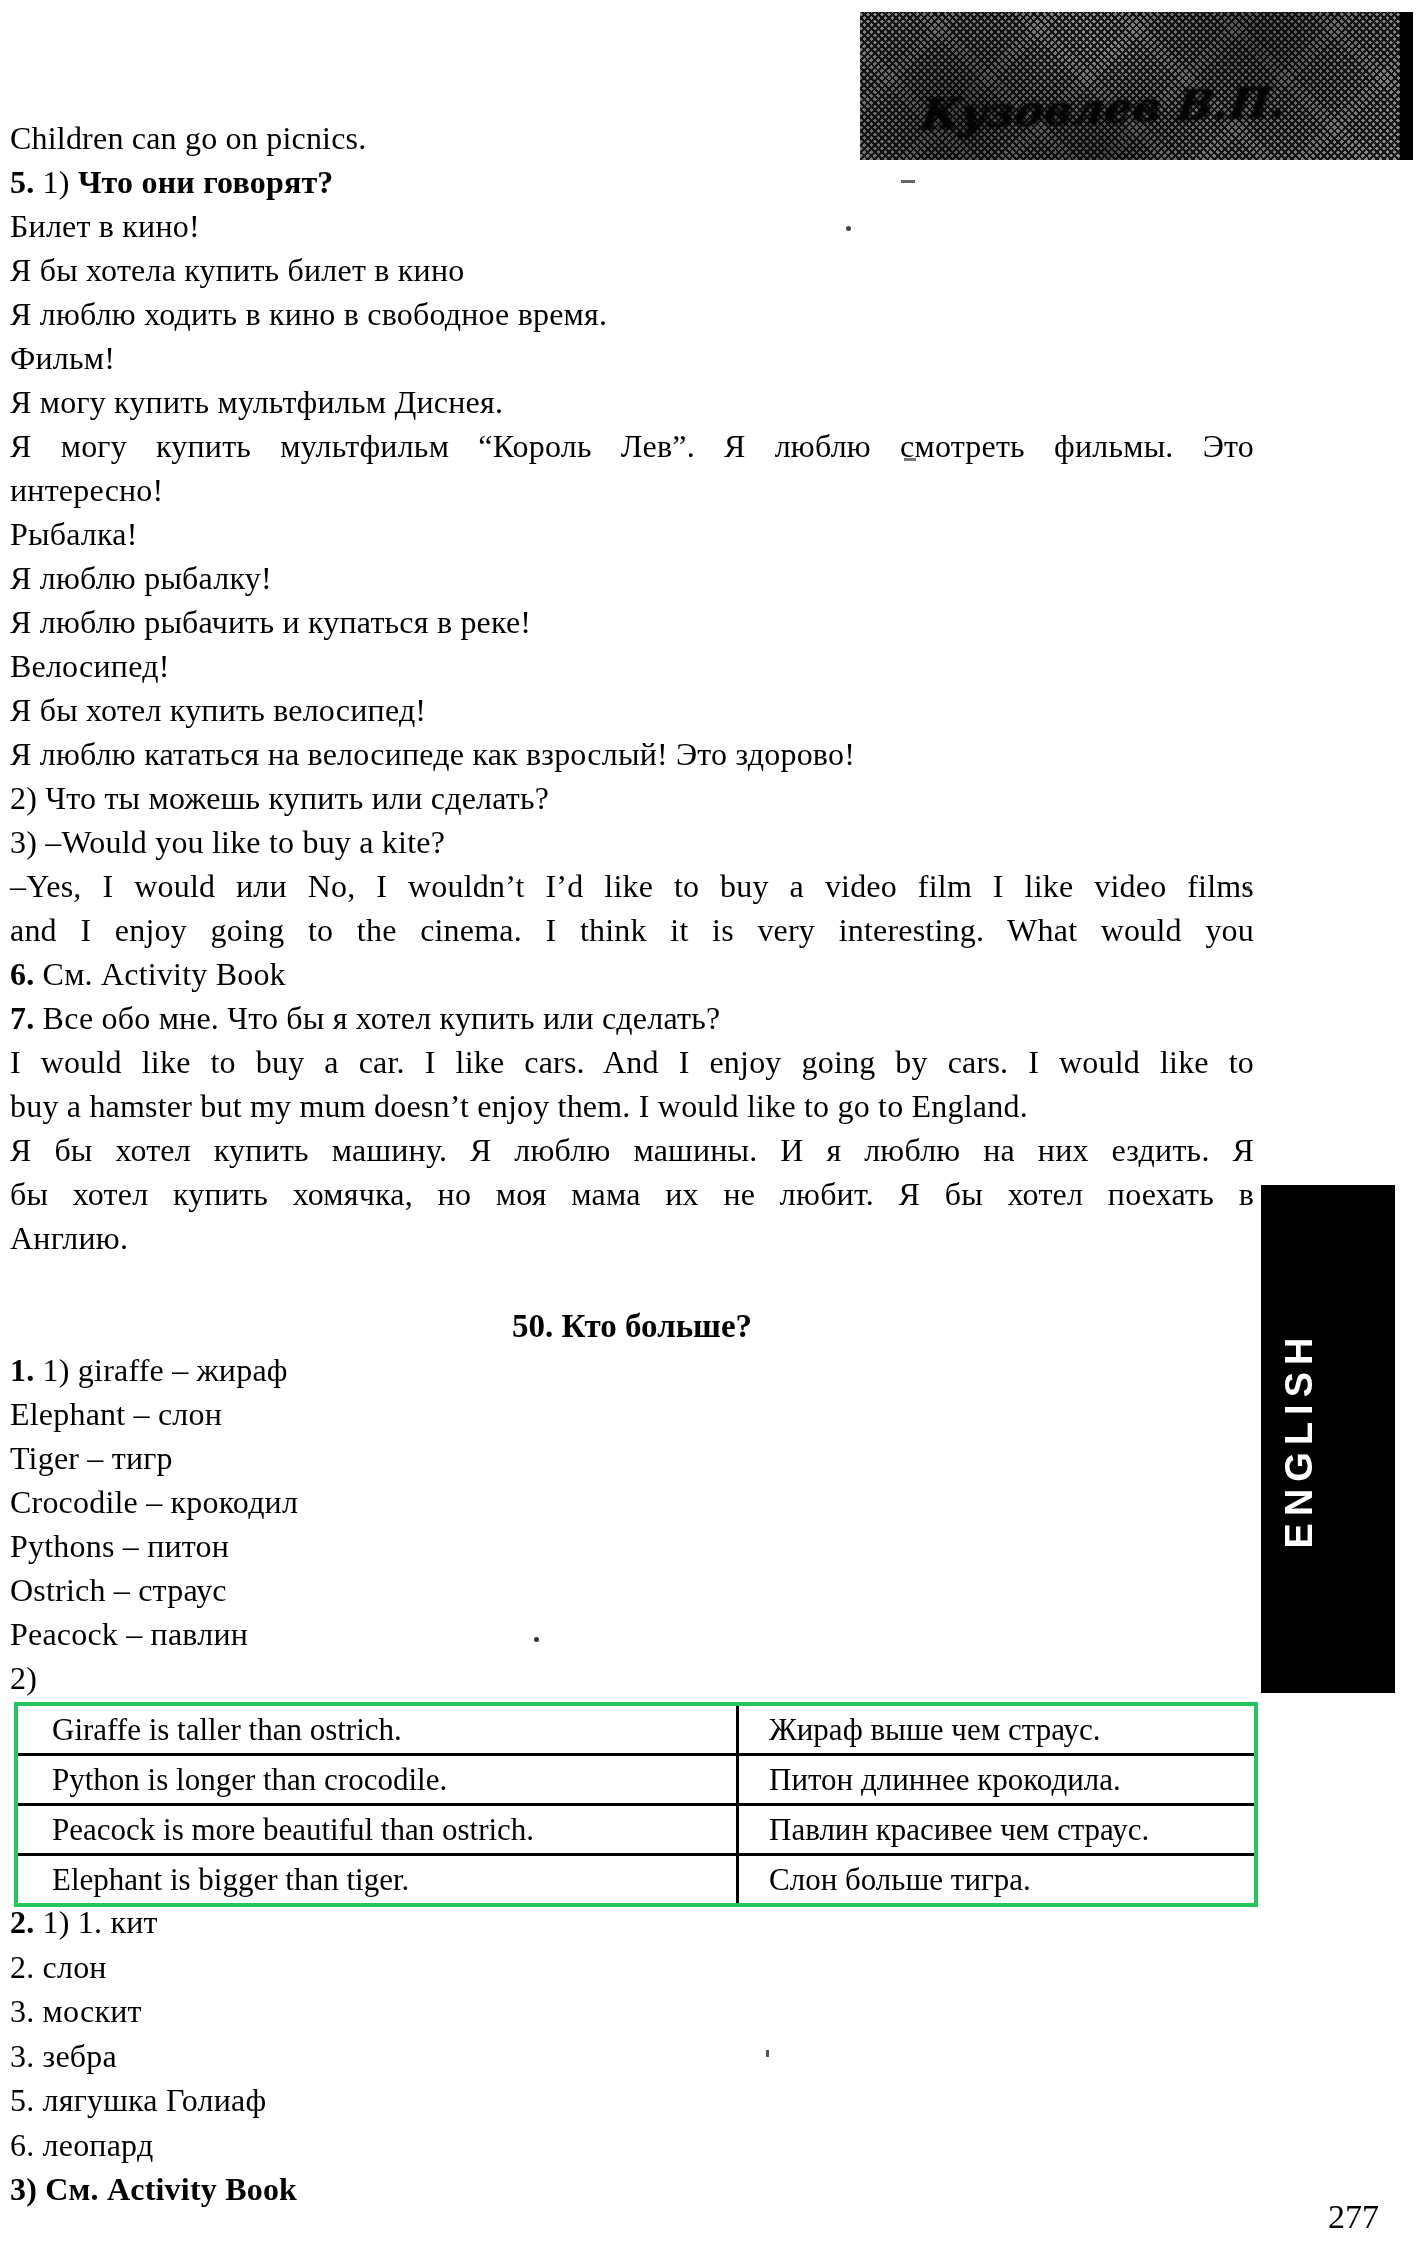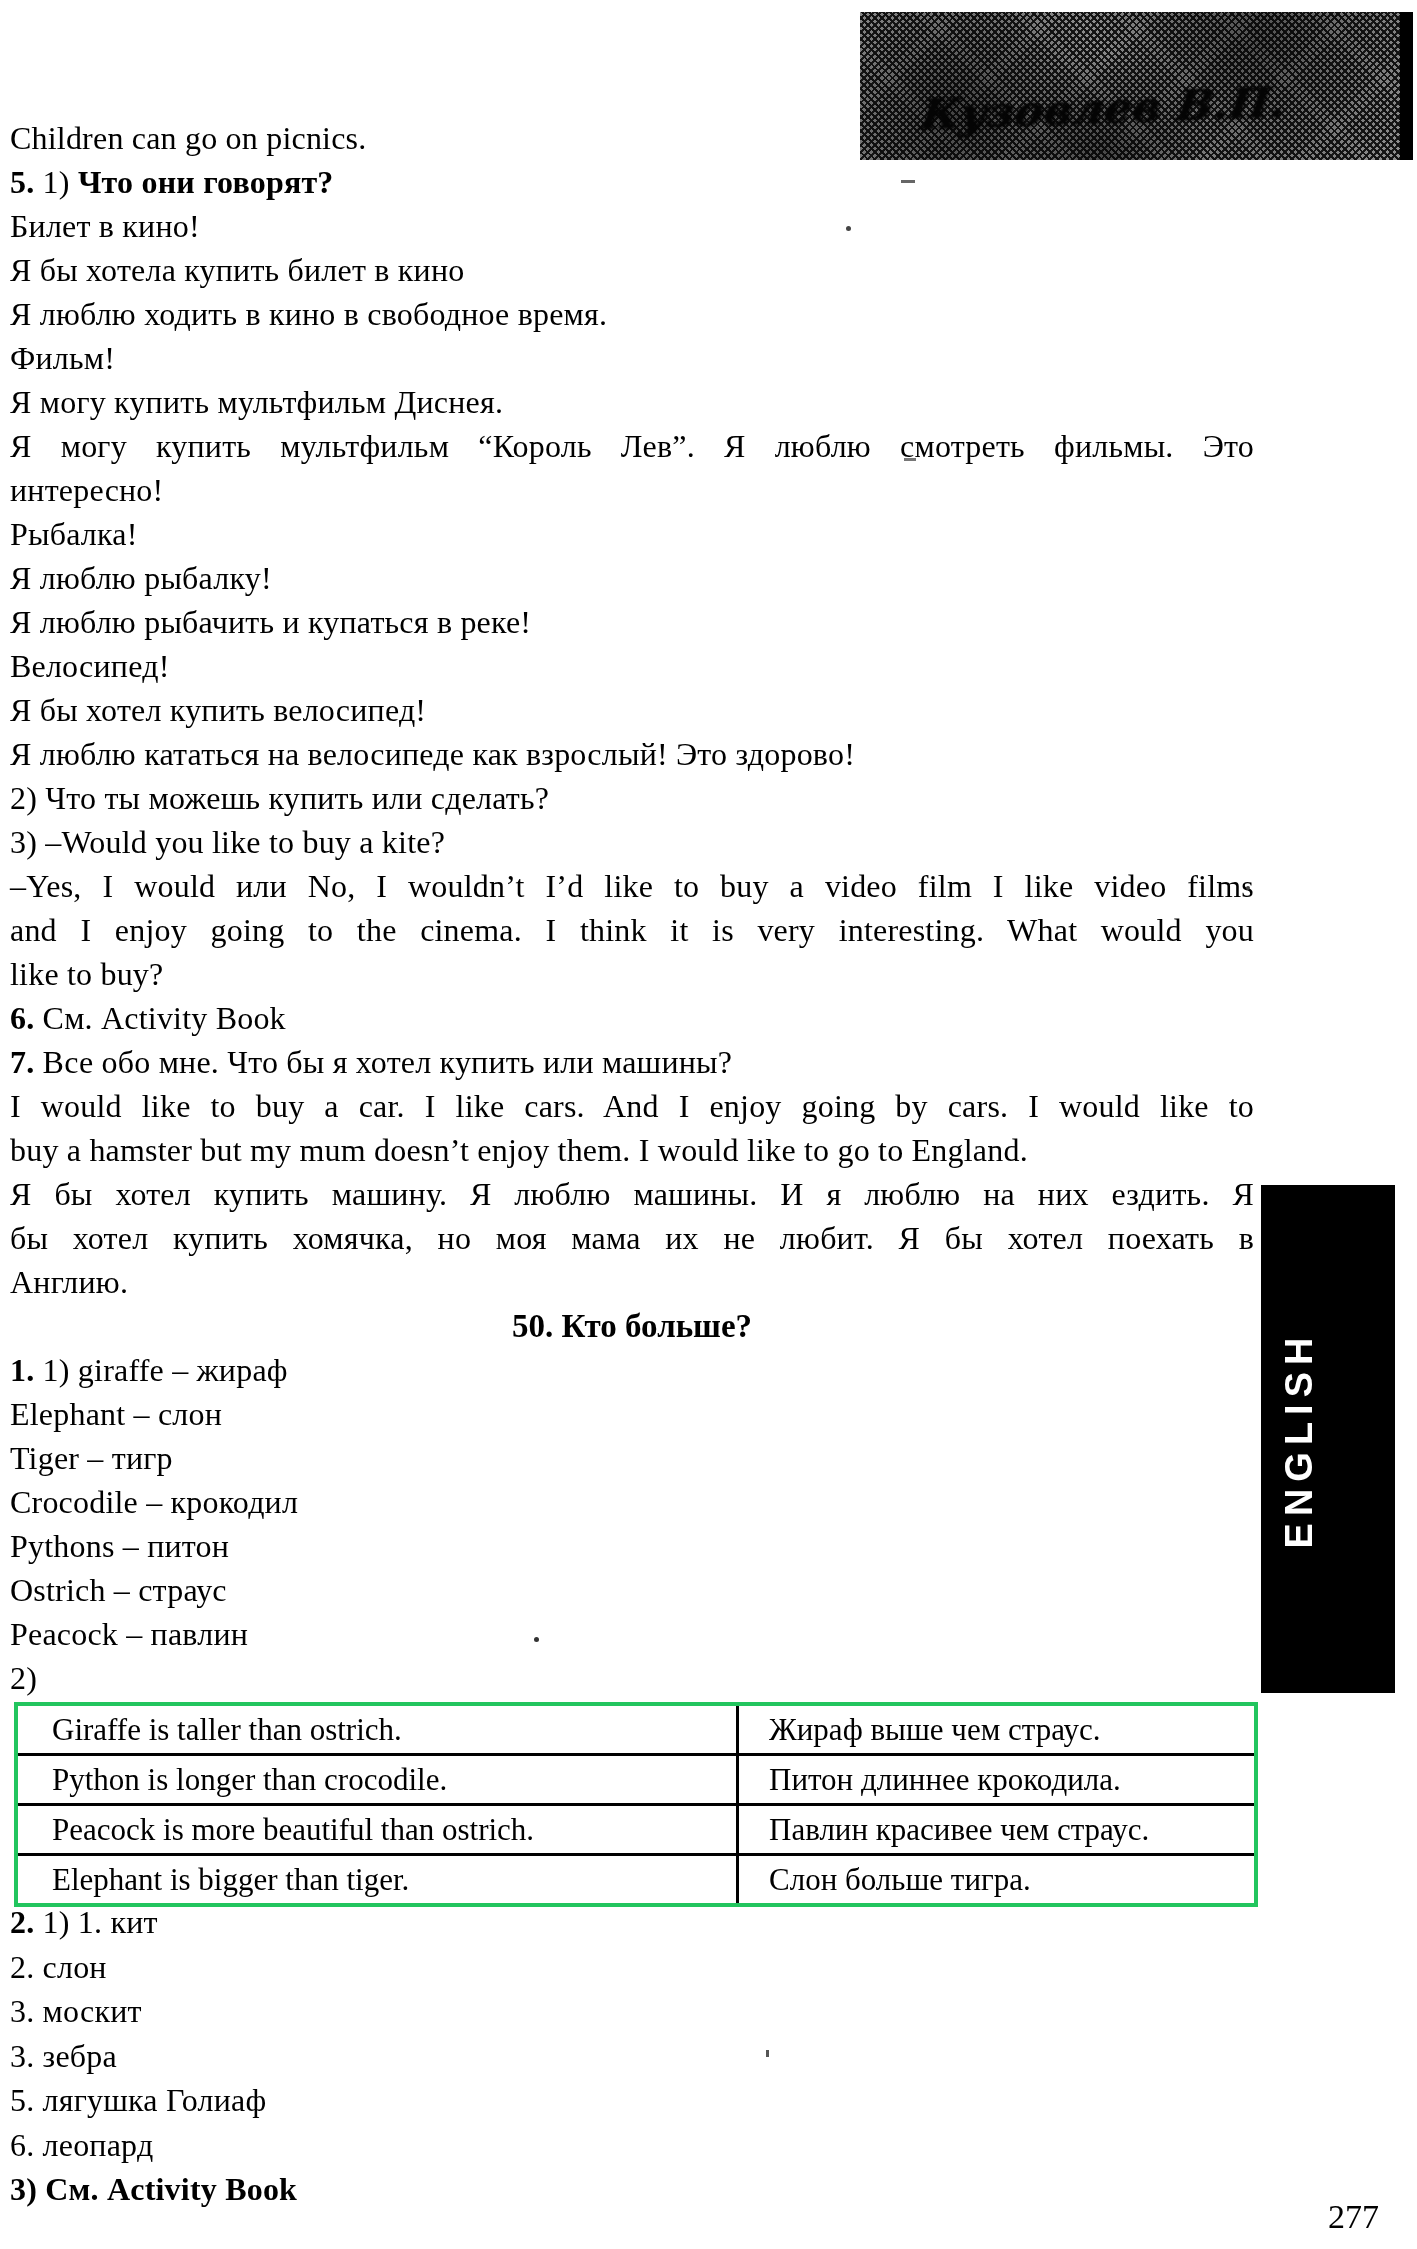--- a/index.html
+++ b/index.html
@@ -86,23 +86,22 @@
       <div class="line"><span>Рыбалка!</span></div>
       <div class="line"><span>Я люблю рыбалку!</span></div>
       <div class="line"><span>Я люблю рыбачить и купаться в реке!</span></div>
       <div class="line"><span>Велосипед!</span></div>
       <div class="line"><span>Я бы хотел купить велосипед!</span></div>
       <div class="line"><span>Я люблю кататься на велосипеде как взрослый! Это здорово!</span></div>
       <div class="line"><span>2) Что ты можешь купить или сделать?</span></div>
       <div class="line"><span>3) –Would you like to buy a kite?</span></div>
       <div class="line just"><span>–Yes, I would или No, I wouldn’t I’d like to buy a video film I like video films</span></div>
       <div class="line just"><span>and I enjoy going to the cinema. I think it is very interesting. What would you</span></div>
-      <div class="line"><span>like to buy?</span></div>
       <div class="line"><span class="b">6. </span><span>См. Activity Book</span></div>
-      <div class="line"><span class="b">7. </span><span>Все обо мне. Что бы я хотел купить или машины?</span></div>
+      <div class="line"><span class="b">7. </span><span>Все обо мне. Что бы я хотел купить или сделать?</span></div>
       <div class="line just"><span>I would like to buy a car. I like cars. And I enjoy going by cars. I would like to</span></div>
       <div class="line"><span>buy a hamster but my mum doesn’t enjoy them. I would like to go to England.</span></div>
       <div class="line just"><span>Я бы хотел купить машину. Я люблю машины. И я люблю на них ездить. Я</span></div>
       <div class="line just"><span>бы хотел купить хомячка, но моя мама их не любит. Я бы хотел поехать в</span></div>
       <div class="line"><span>Англию.</span></div>
     </div>
 
   <div id="section-heading">50. Кто больше?</div>
 
   <div id="animal-block" class="tblock">

